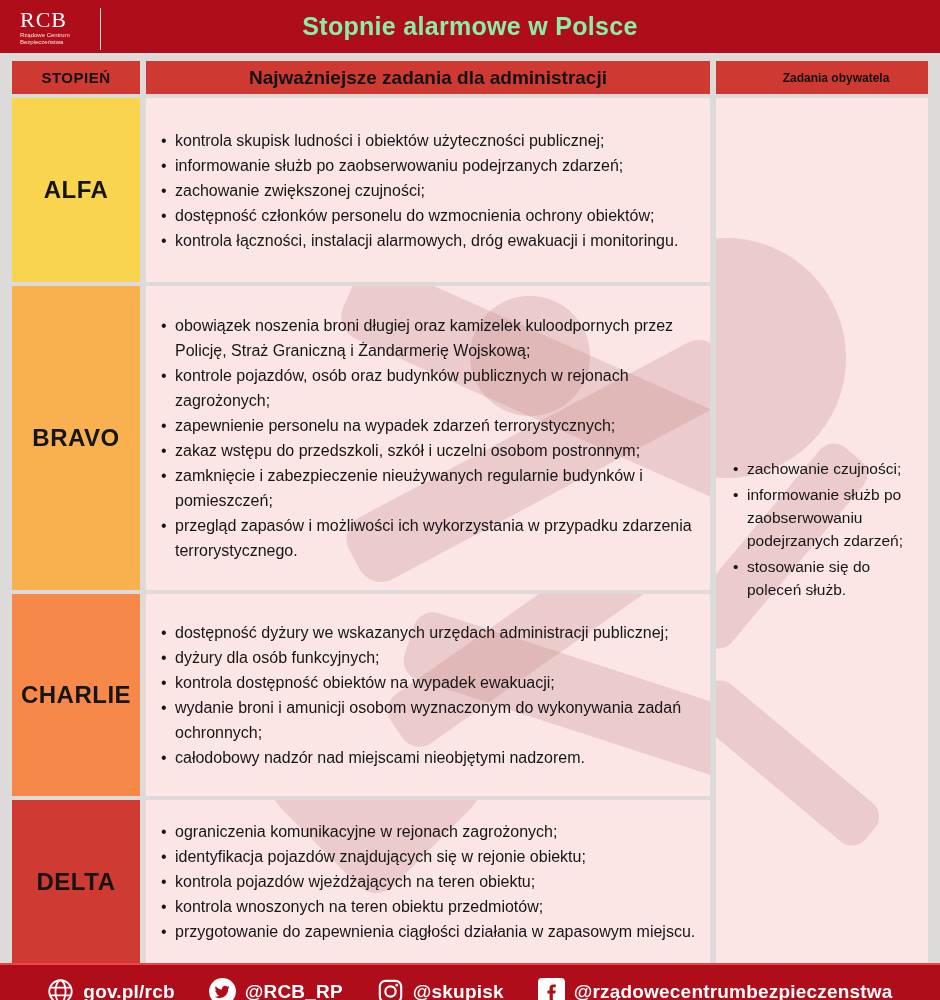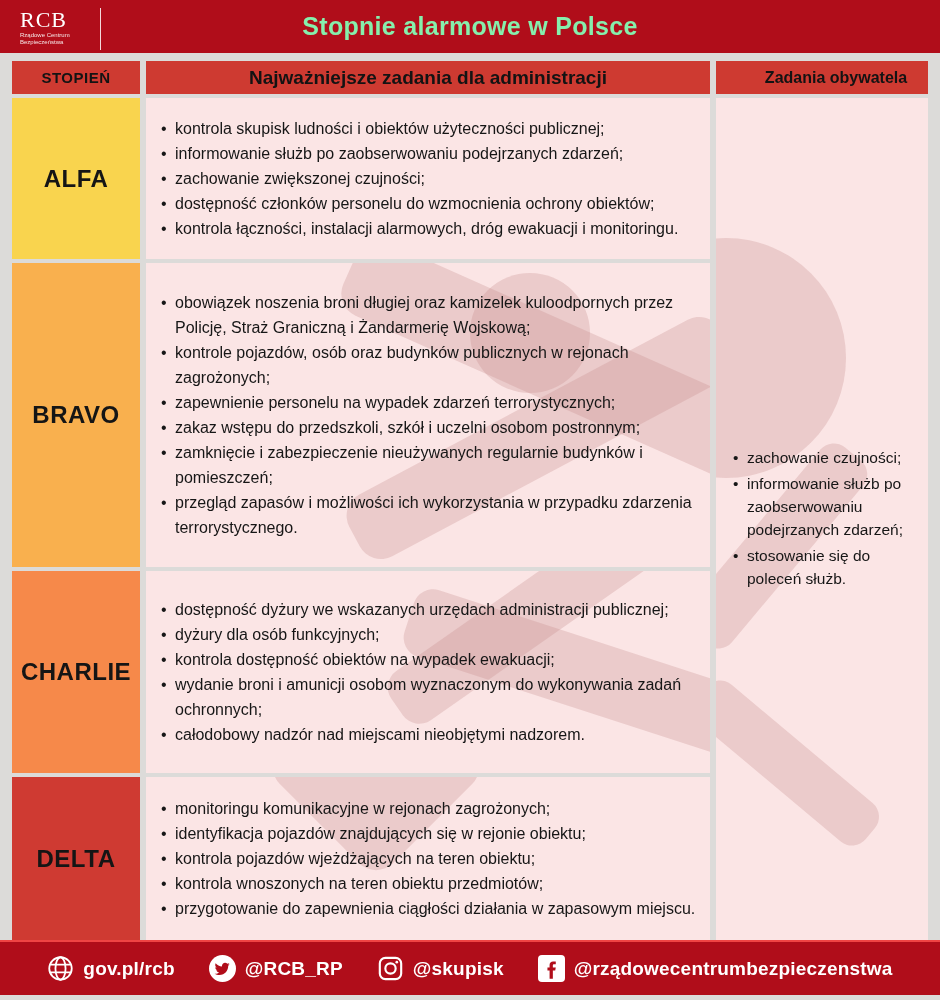--- a/index.html
+++ b/index.html
@@ -49,23 +49,23 @@
   .col-admin   { flex: 1; min-width: 0; }
   .col-citizen { width: 212px; flex: none; }
 
   .head-cell {
     height: 33px; background: #ce3a31;
     display: flex; align-items: center; justify-content: center;
     color: #131313; font-weight: bold;
   }
   .head-level   { font-size: 15px; letter-spacing: .5px; }
   .head-admin   { font-size: 19px; }
-  .head-citizen { font-size: 16px; padding-left: 28px; }
-
-  .h-alfa    { height: 161px; }
+  .head-citizen { font-size: 12px; padding-left: 28px; }
+
+  .h-alfa    { height: 184px; }
   .h-bravo   { height: 304px; }
   .h-charlie { height: 202px; }
   .h-delta   { height: 163px; }
 
   .level-cell {
     display: flex; align-items: center; justify-content: center;
     color: #151515; font-size: 24px; font-weight: 600; letter-spacing: .5px;
   }
 
   .task-cell {
@@ -177,21 +177,21 @@
           <li>dyżury dla osób funkcyjnych;</li>
           <li>kontrola dostępność obiektów na wypadek ewakuacji;</li>
           <li>wydanie broni i amunicji osobom wyznaczonym do wykonywania zadań ochronnych;</li>
           <li>całodobowy nadzór nad miejscami nieobjętymi nadzorem.</li>
         </ul>
     </div>
 
     <div class="task-cell h-delta">
       <div class="wm wm-tri"></div>
       <ul class="tasks">
-          <li>monitoringu komunikacyjne w rejonach zagrożonych;</li>
+          <li>ograniczenia komunikacyjne w rejonach zagrożonych;</li>
           <li>identyfikacja pojazdów znajdujących się w rejonie obiektu;</li>
           <li>kontrola pojazdów wjeżdżających na teren obiektu;</li>
           <li>kontrola wnoszonych na teren obiektu przedmiotów;</li>
           <li>przygotowanie do zapewnienia ciągłości działania w zapasowym miejscu.</li>
         </ul>
     </div>
   </div>
 
   <div class="col col-citizen">
     <div class="head-cell head-citizen" style="background-color: rgb(206, 58, 49);">Zadania obywatela</div>

